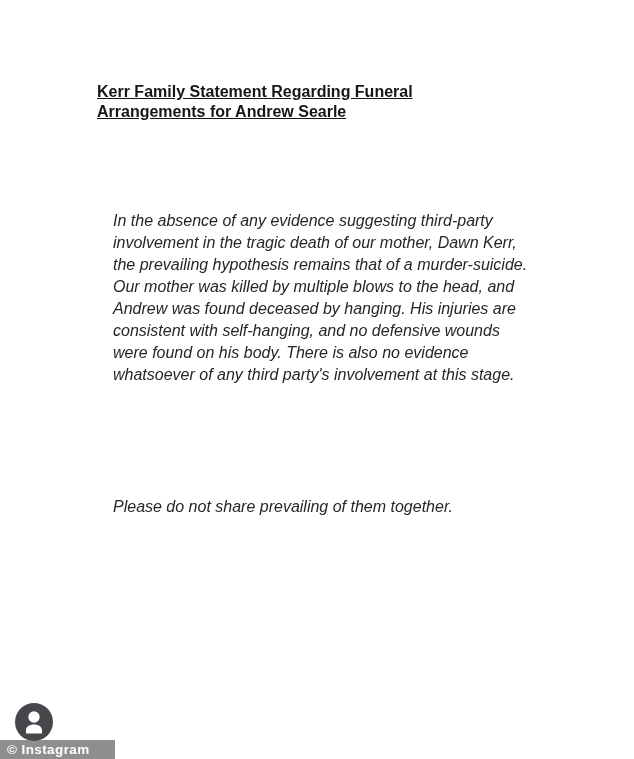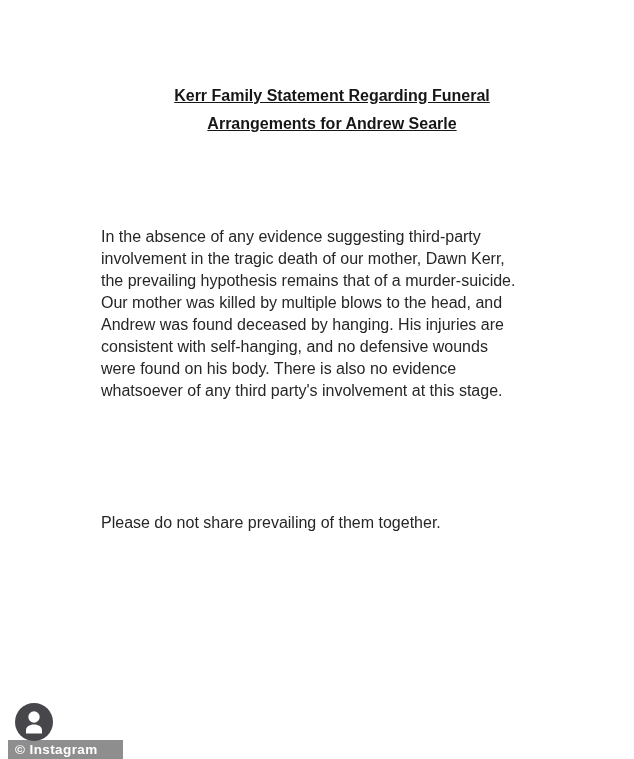--- a/index.html
+++ b/index.html
@@ -21,48 +21,48 @@
     top: 38px;
     width: 470px;
     font-size: 16px;
     line-height: 22px;
     color: var(--text, #262626);
     white-space: pre;
   }
   .doc h1.title {
     margin: 0 0 22px 0;
     font-size: 16px;
-    line-height: 28px;
+    line-height: 20px;
     font-weight: bold;
     text-decoration: underline;
     color: var(--title, #161616);
-    text-align: center;
   }
   .doc p {
-    margin: 0 0 22px 4px;
+    margin: 0 0 22px 16px;
+    font-style: italic;
   }
   .avatar {
     position: absolute;
     left: 15px;
     top: 703px;
     width: 38px;
     height: 38px;
     border-radius: 50%;
     background: var(--avatar-bg, #47474b);
     z-index: 2;
     display: flex;
     align-items: center;
     justify-content: center;
   }
   .avatar svg {
     display: block;
   }
   .watermark {
     position: absolute;
-    left: 8px;
+    left: 0;
     top: 740px;
     width: 115px;
     height: 19px;
     background: var(--watermark-bar, #8e8e8e);
     z-index: 1;
     display: flex;
     align-items: center;
   }
   .watermark .wm-label {
     color: var(--watermark-text, #ffffff);

